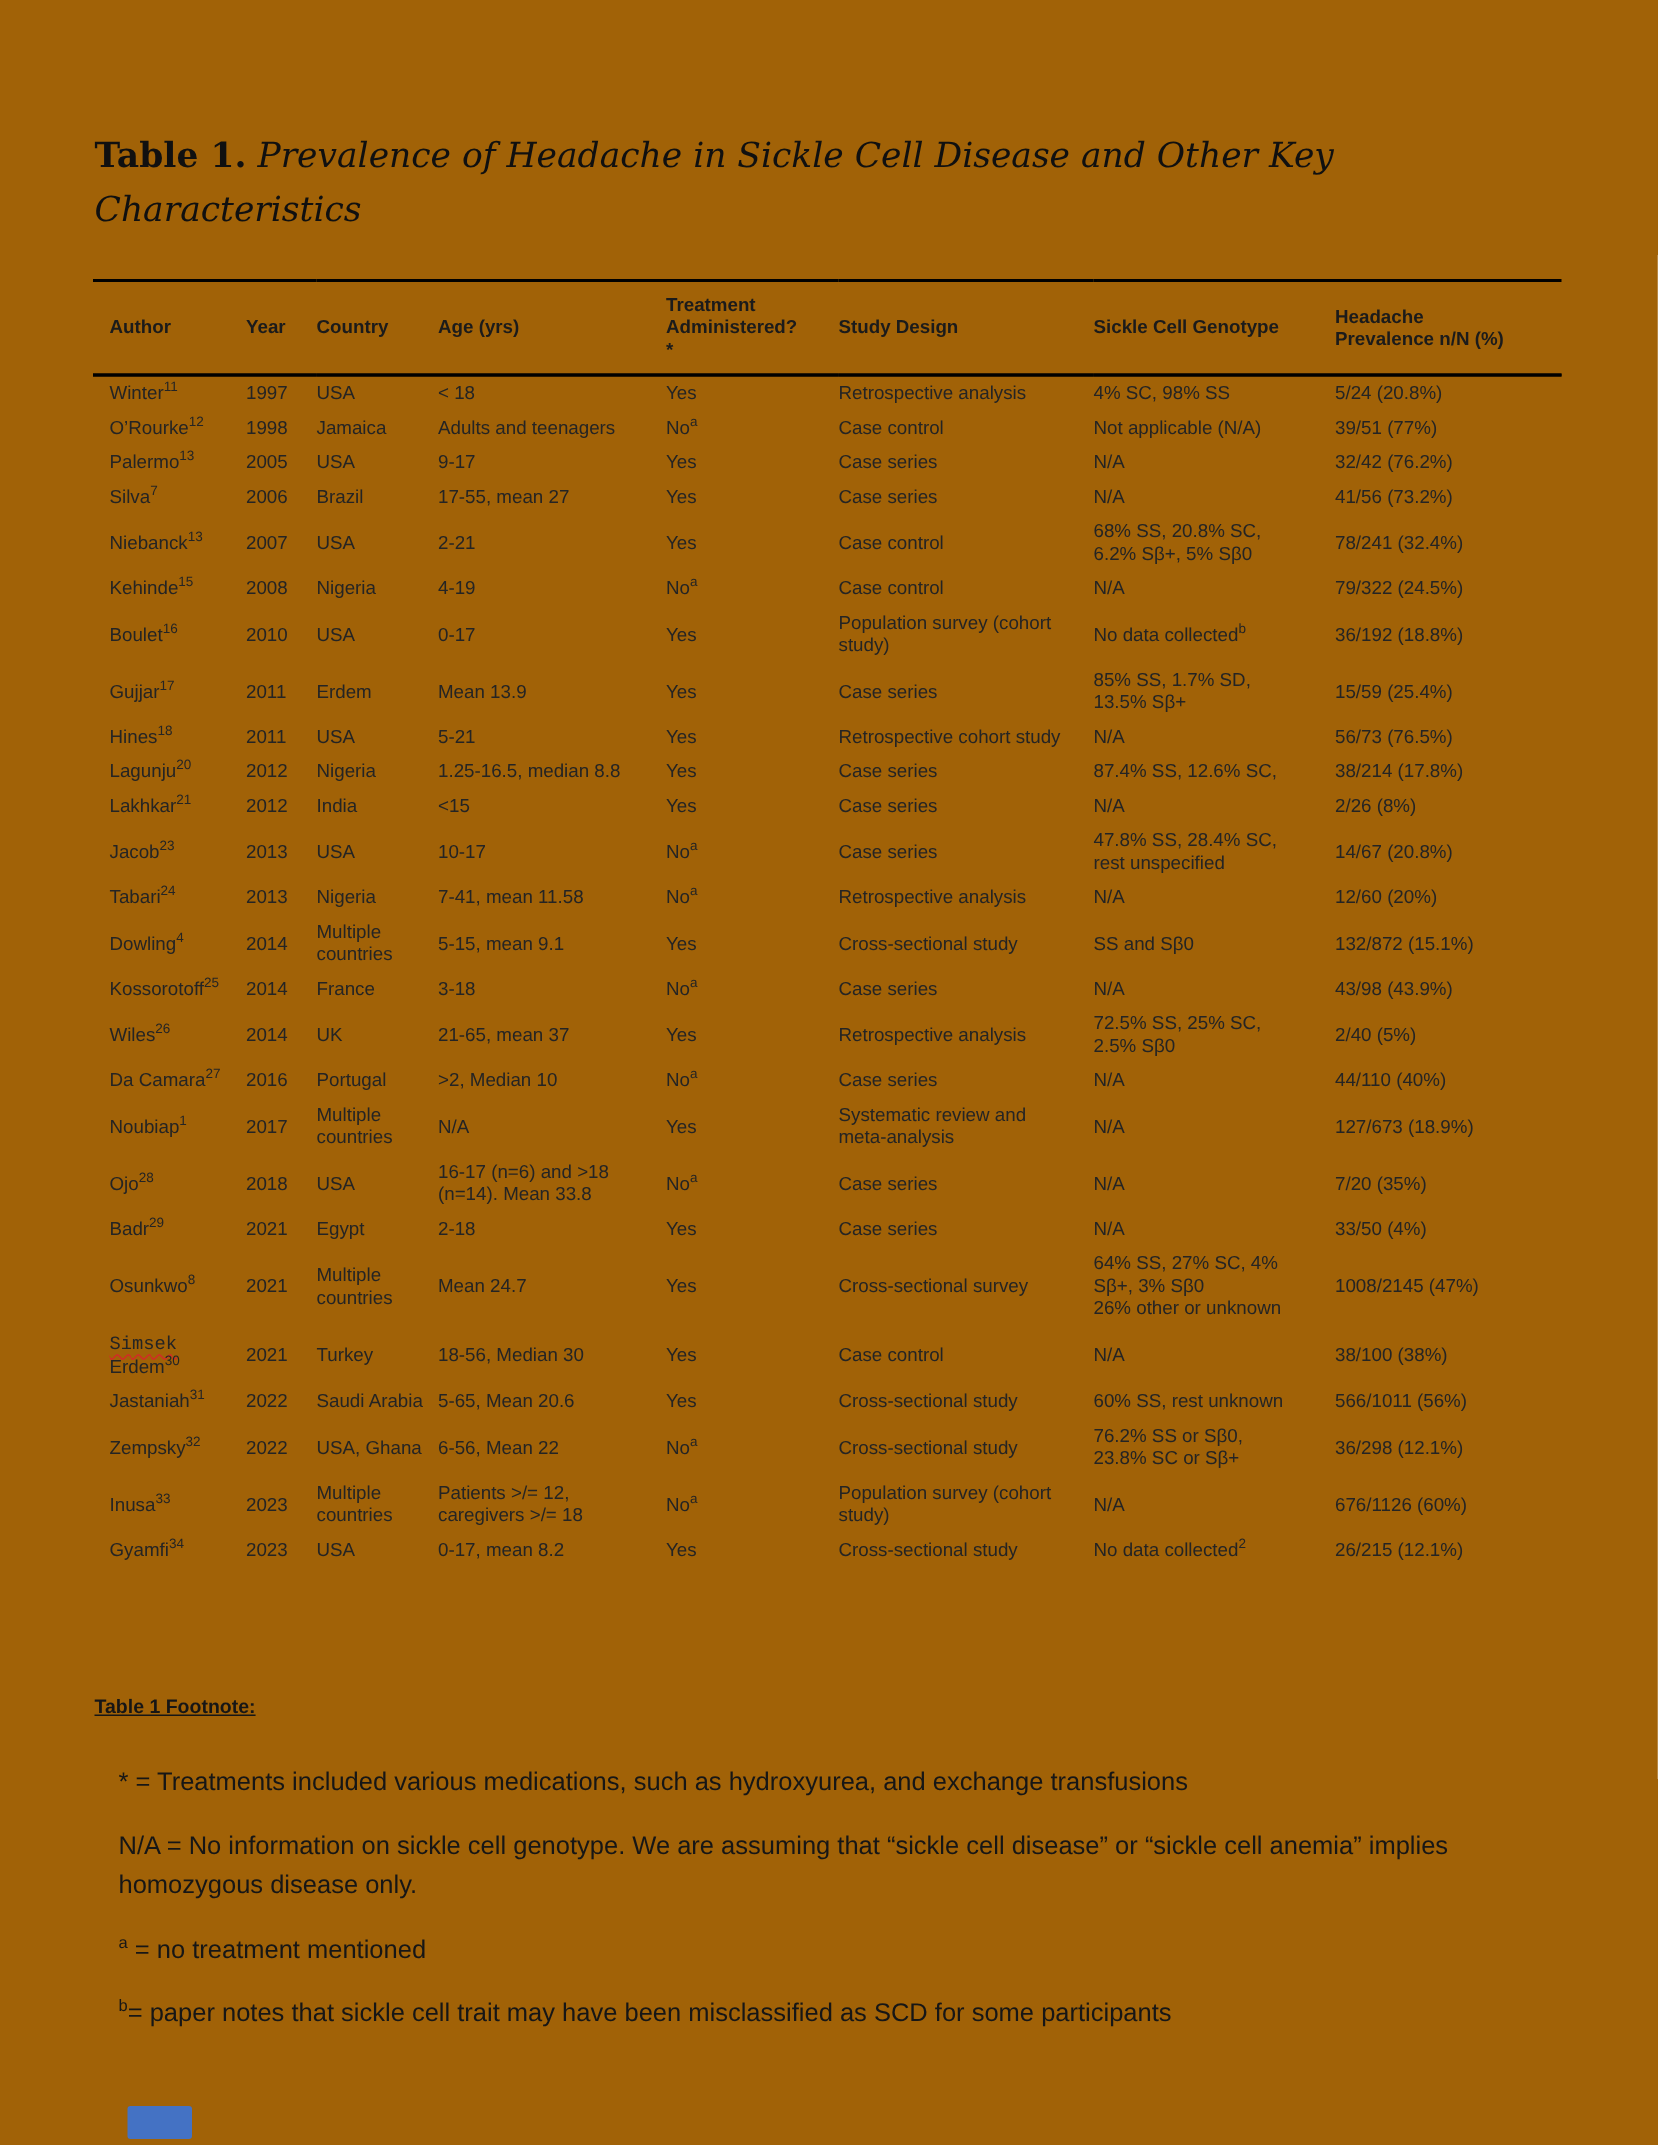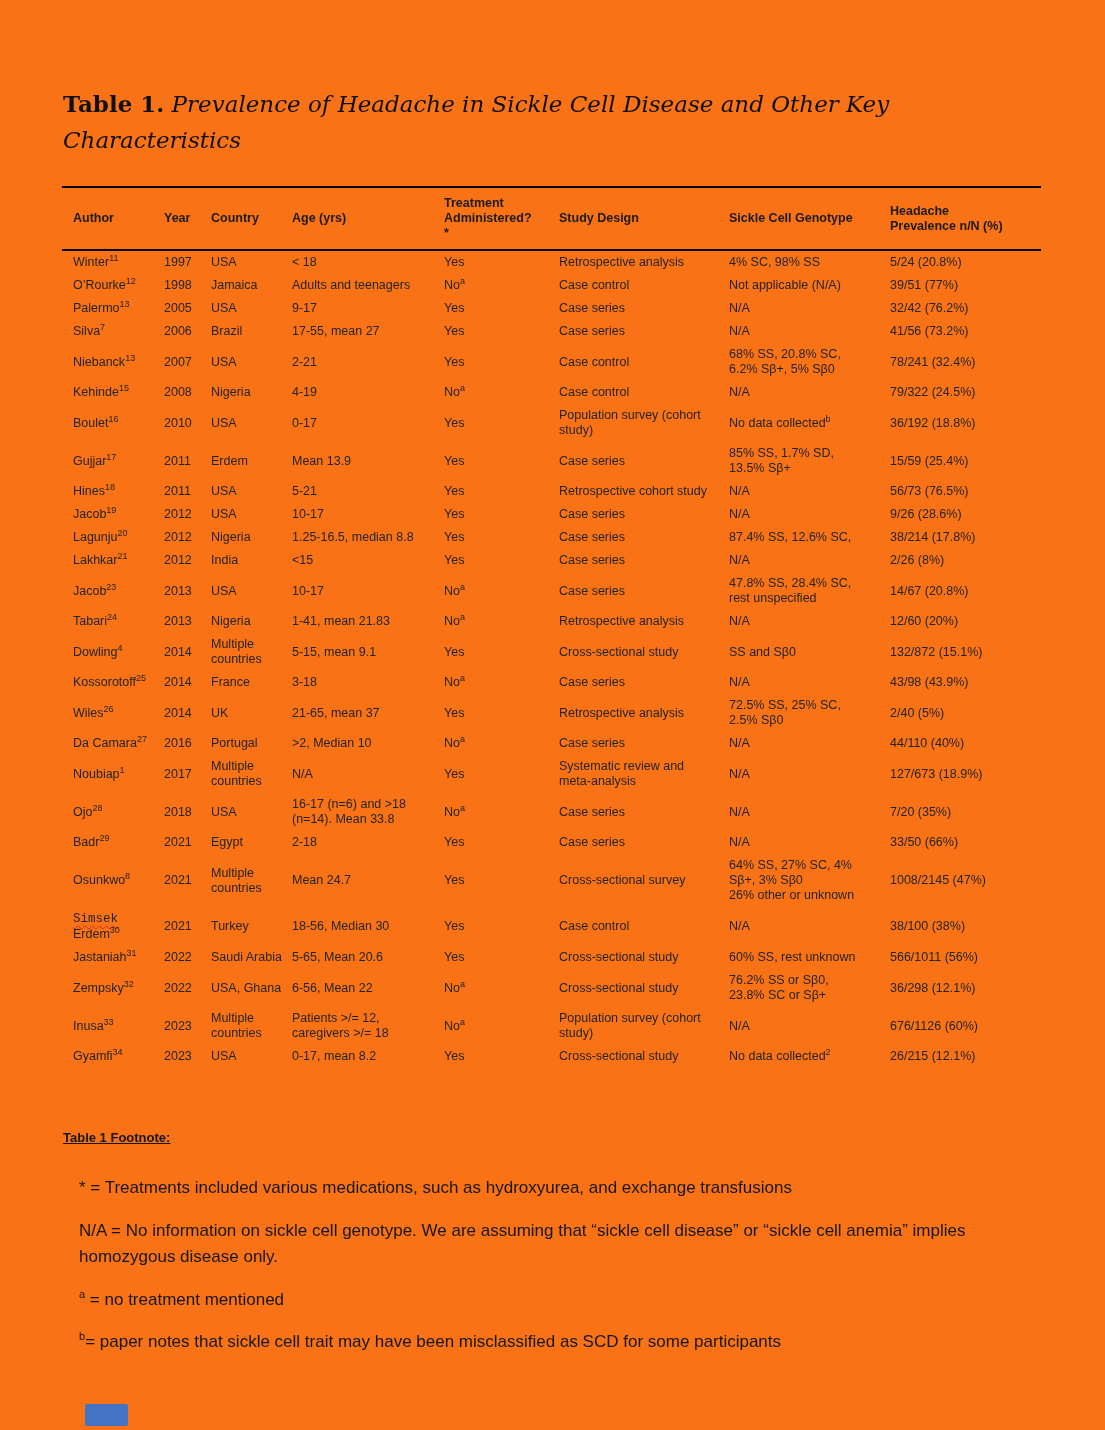--- a/index.html
+++ b/index.html
@@ -1,21 +1,21 @@
 <!DOCTYPE html>
 <html><head>
 <meta charset="utf-8">
 <style>
   html,body{margin:0;padding:0;}
   body{
     width:1105px;height:1430px;background:#ffffff;position:relative;overflow:hidden;
     font-family:"Liberation Sans",sans-serif;color:#1f1f1f;
     -webkit-font-smoothing:antialiased;
   }
-  .page{position:absolute;inset:0;background:#f97316;}
+  .page{position:absolute;inset:0;background:#a16207;}
 
   
   .doc-title{
     position:absolute;left:63px;top:86px;width:900px;margin:0;
     font-family:"DejaVu Serif",serif;font-size:23px;font-weight:normal;
     line-height:1.55;color:#101010;
   }
   .doc-title .t-label{font-weight:bold;font-style:normal;}
   .doc-title .t-rest{font-style:italic;}
 
@@ -182,30 +182,20 @@
           <td>Hines<sup>18</sup></td>
           <td>2011</td>
           <td>USA</td>
           <td>5-21</td>
           <td>Yes</td>
           <td>Retrospective cohort study</td>
           <td>N/A</td>
           <td>56/73 (76.5%)</td>
         </tr>
         <tr>
-          <td>Jacob<sup>19</sup></td>
-          <td>2012</td>
-          <td>USA</td>
-          <td>10-17</td>
-          <td>Yes</td>
-          <td>Case series</td>
-          <td>N/A</td>
-          <td>9/26 (28.6%)</td>
-        </tr>
-        <tr>
           <td>Lagunju<sup>20</sup></td>
           <td>2012</td>
           <td>Nigeria</td>
           <td>1.25-16.5, median 8.8</td>
           <td>Yes</td>
           <td>Case series</td>
           <td>87.4% SS, 12.6% SC,</td>
           <td>38/214 (17.8%)</td>
         </tr>
         <tr>
@@ -225,21 +215,21 @@
           <td>10-17</td>
           <td>No<sup>a</sup></td>
           <td>Case series</td>
           <td>47.8% SS, 28.4% SC,<br>rest unspecified</td>
           <td>14/67 (20.8%)</td>
         </tr>
         <tr>
           <td>Tabari<sup>24</sup></td>
           <td>2013</td>
           <td>Nigeria</td>
-          <td>1-41, mean 21.83</td>
+          <td>7-41, mean 11.58</td>
           <td>No<sup>a</sup></td>
           <td>Retrospective analysis</td>
           <td>N/A</td>
           <td>12/60 (20%)</td>
         </tr>
         <tr>
           <td>Dowling<sup>4</sup></td>
           <td>2014</td>
           <td>Multiple countries</td>
           <td>5-15, mean 9.1</td>
@@ -299,21 +289,21 @@
           <td>7/20 (35%)</td>
         </tr>
         <tr>
           <td>Badr<sup>29</sup></td>
           <td>2021</td>
           <td>Egypt</td>
           <td>2-18</td>
           <td>Yes</td>
           <td>Case series</td>
           <td>N/A</td>
-          <td>33/50 (66%)</td>
+          <td>33/50 (4%)</td>
         </tr>
         <tr>
           <td>Osunkwo<sup>8</sup></td>
           <td>2021</td>
           <td>Multiple countries</td>
           <td>Mean 24.7</td>
           <td>Yes</td>
           <td>Cross-sectional survey</td>
           <td>64% SS, 27% SC, 4%<br>Sβ+, 3% Sβ0<br>26% other or unknown</td>
           <td>1008/2145 (47%)</td>

